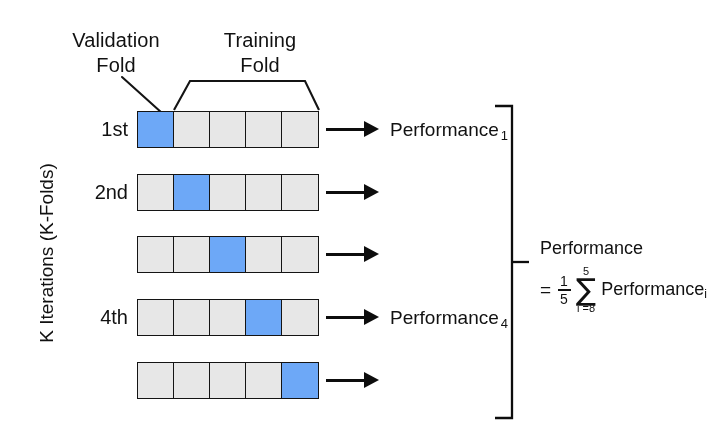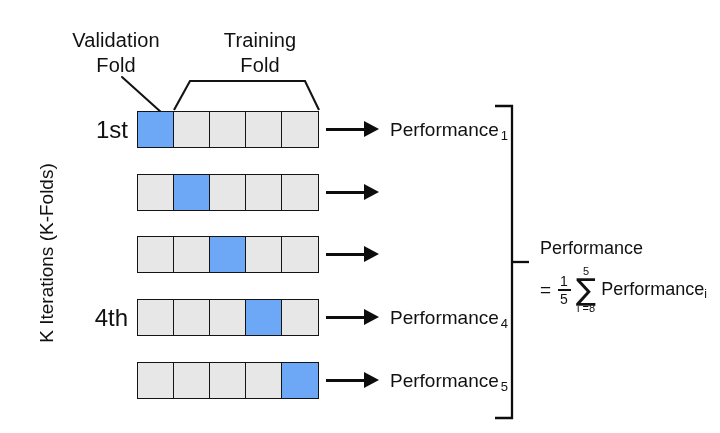--- a/index.html
+++ b/index.html
@@ -65,21 +65,21 @@
     background: #e7e7e7;
   }
   .cell:first-child { margin-left: 0; }
   .cell.val { background: #6da8f7; }
 
   .row-label {
     position: absolute;
     left: 58px;
     width: 66px;
     text-align: right;
-    font-size: 24px;
+    font-size: 20px;
     line-height: 37px;
     color: #111111;
   }
 
   
   .arrow {
     position: absolute;
     left: 322px;
     width: 54px;
     height: 37px;
@@ -214,20 +214,21 @@
     <div class="cell"></div>
   </div>
   <div class="arrow" style="top:111px;">
     <div class="shaft"></div>
     <div class="head"></div>
   </div>
   <div class="perf" style="top:111px;text-align:center;">
     <span>Performance</span><span class="sub">1</span>
   </div>
 
+  <div class="row-label" style="top:174px;">2nd</div>
   <div class="row" style="top:174px;">
     <div class="cell"></div>
     <div class="cell val"></div>
     <div class="cell"></div>
     <div class="cell"></div>
     <div class="cell"></div>
   </div>
   <div class="arrow" style="top:174px;">
     <div class="shaft"></div>
     <div class="head"></div>
@@ -264,23 +265,20 @@
   <div class="row" style="top:362px;">
     <div class="cell"></div>
     <div class="cell"></div>
     <div class="cell"></div>
     <div class="cell"></div>
     <div class="cell val"></div>
   </div>
   <div class="arrow" style="top:362px;">
     <div class="shaft"></div>
     <div class="head"></div>
-  </div>
-  <div class="perf" style="top:362px;">
-    <span>Performance</span><span class="sub">5</span>
   </div>
 
   <div id="aggregate">
     <div class="agg-title">Performance</div>
     <div class="formula">
       <span class="eq">=</span>
       <span class="frac">
         <span class="num">1</span>
         <span class="bar"></span>
         <span class="den">5</span>

